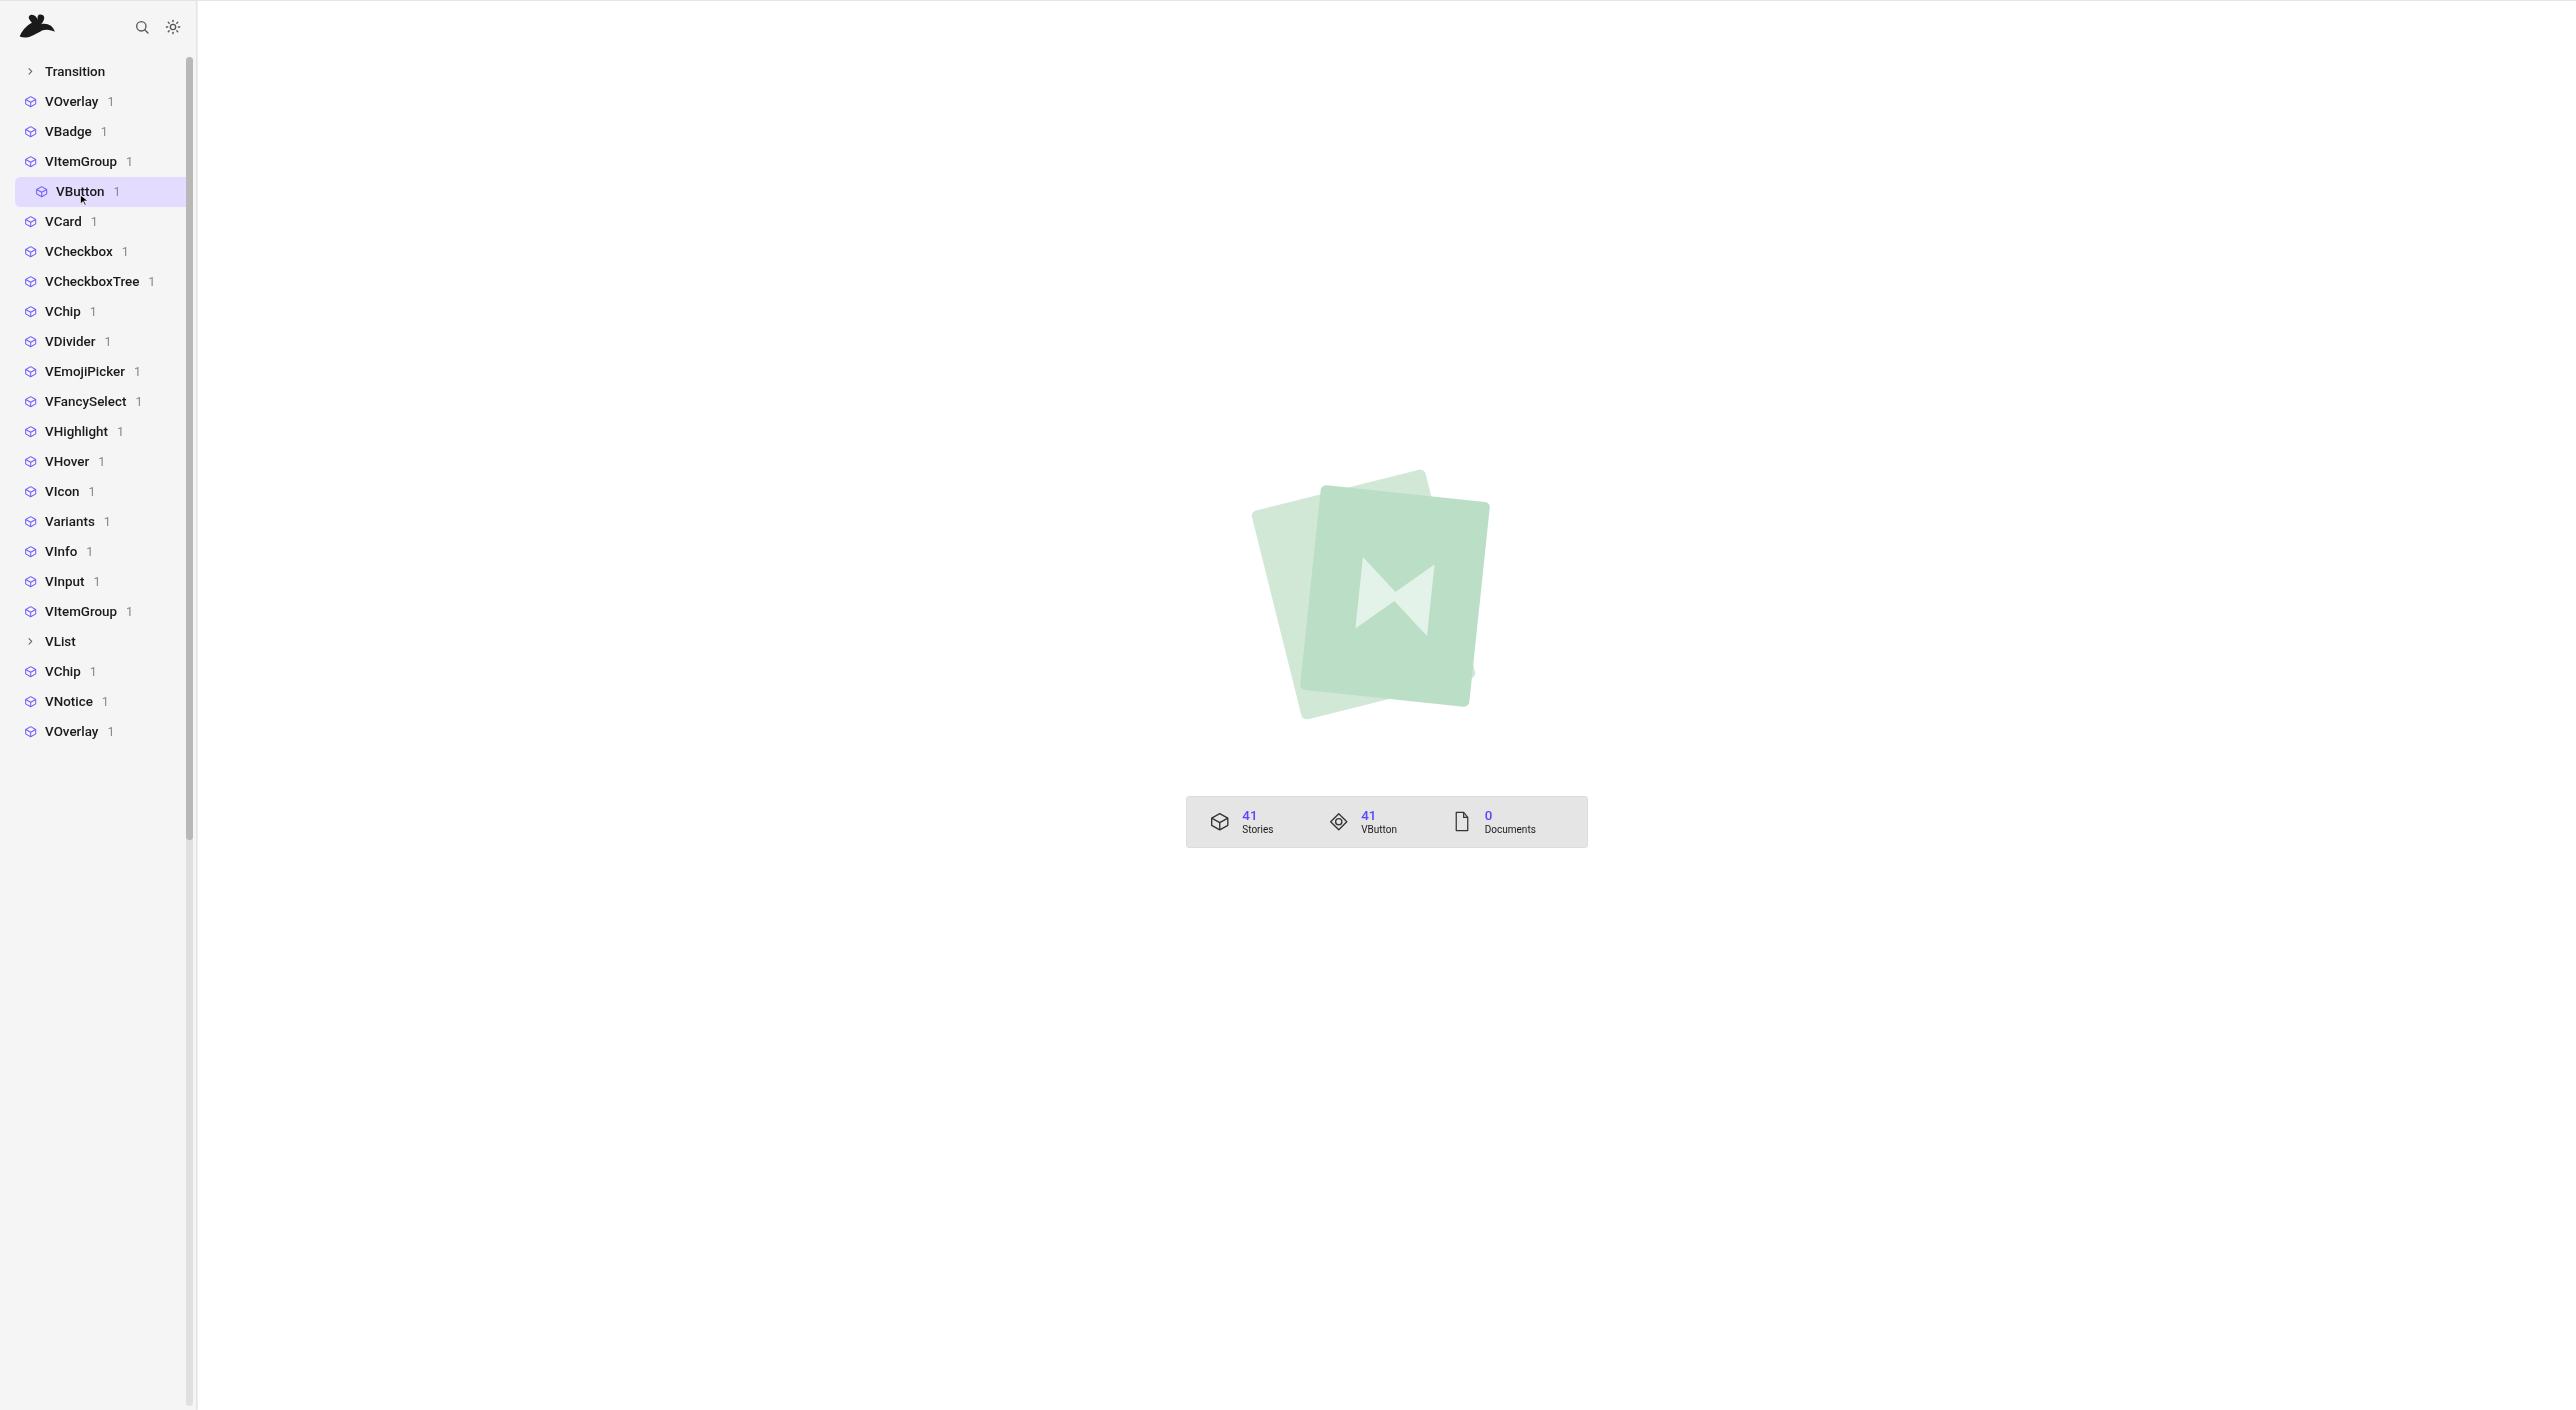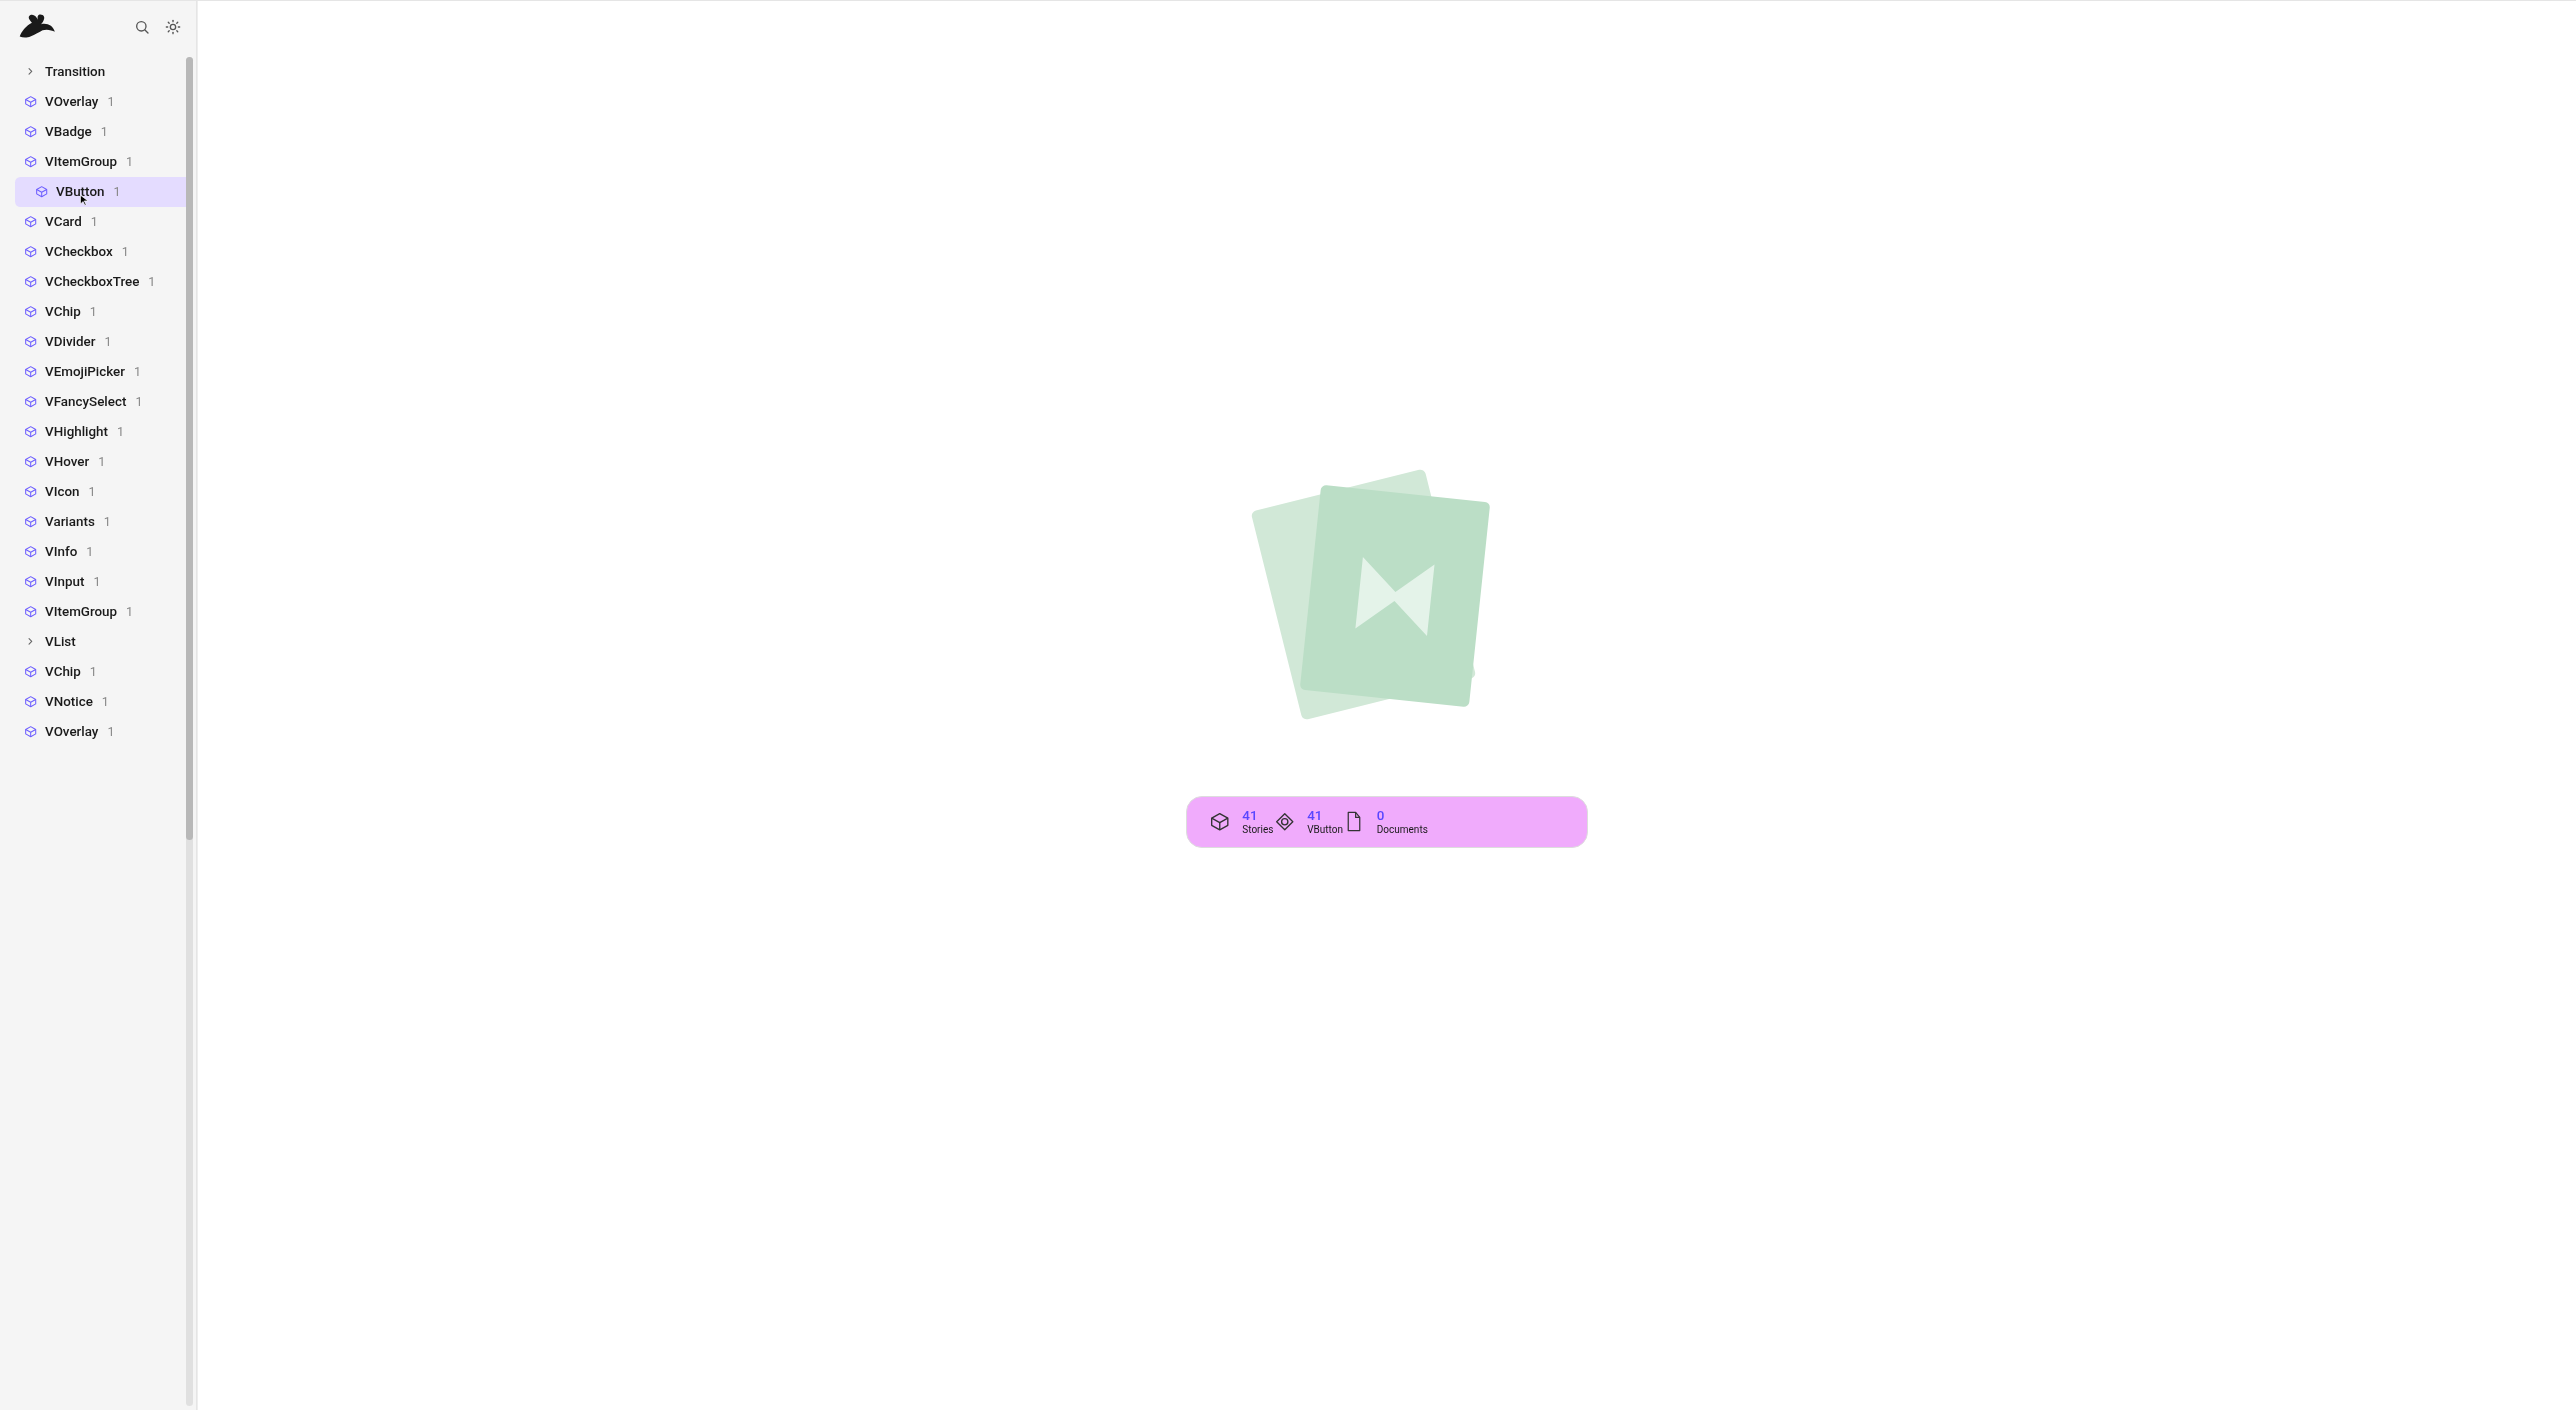--- a/index.html
+++ b/index.html
@@ -183,23 +183,24 @@
       justify-content: center;
     }
     .card-front .icon-shape {
       width: 90px;
       height: 81px;
       color: #e4f3e9;
     }
     .stats-card {
       display: flex;
       border: 0.9px solid #ddd;
-      border-radius: 16px;
-      background: #f0abfc;
+      border-radius: 3px;
+      background: #e5e5e5;
       padding: 10.8px 21.5px;
+      gap: 54px;
       min-width: 402px;
     }
     .stat {
       display: flex;
       align-items: center;
       gap: 10.8px;
     }
     .stat-icon {
       width: 23px;
       height: 23px;

